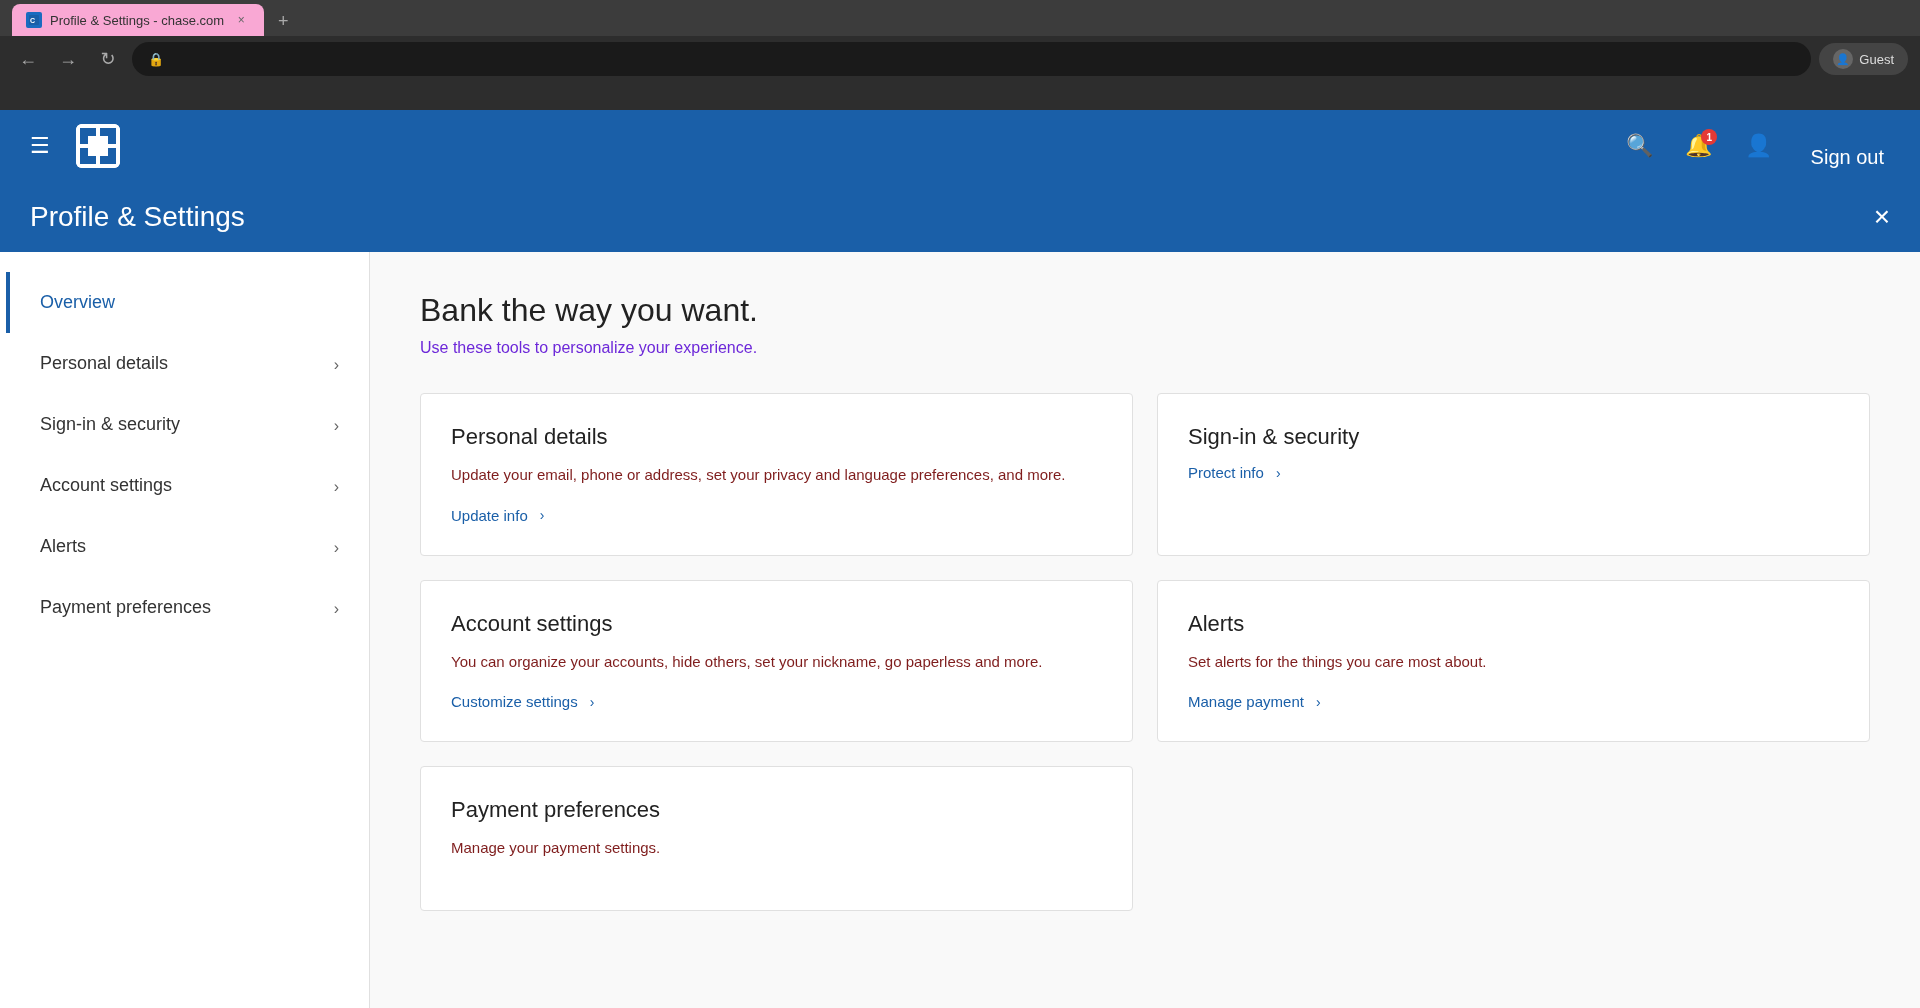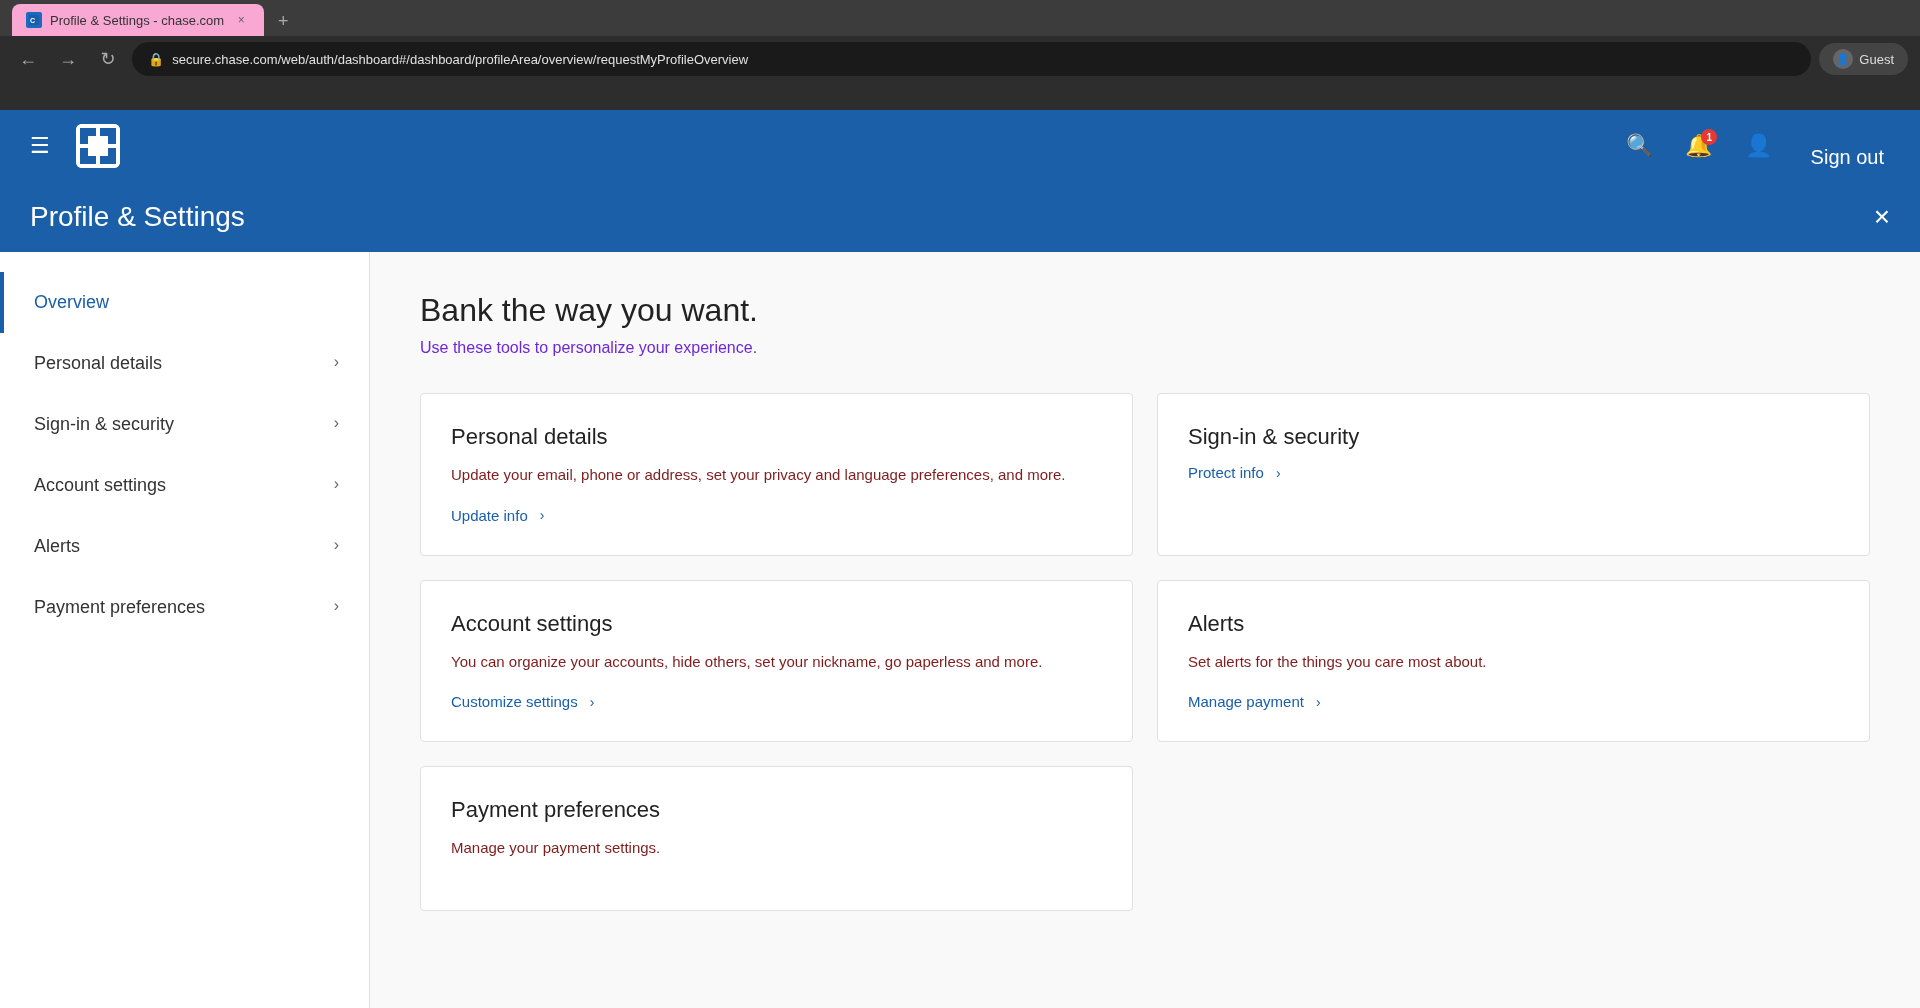--- a/index.html
+++ b/index.html
@@ -202,28 +202,29 @@
     
     .sidebar {
       width: 370px;
       min-width: 370px;
       background: white;
       border-right: 1px solid #e0e0e0;
       padding-top: 20px;
     }
     .sidebar-item {
       display: flex;
-      align-items: flex-start;
+      align-items: flex-end;
       padding: 20px 30px;
       cursor: pointer;
       border-left: 4px solid transparent;
       font-size: 18px;
       color: #333;
       justify-content: space-between;
       transition: background 0.1s;
+      margin-left: 6px;
     }
     .sidebar-item.active {
       border-left: 4px solid #1a5fa8;
       color: #1a5fa8;
       font-weight: 500;
     }
     .sidebar-item-label { font-size: 18px; }
     .sidebar-chevron { color: #666; font-size: 16px; }
 
     
@@ -306,21 +307,20 @@
     </div>
     <button class="tab-new">+</button>
   </div>
 
   <div class="address-bar-row">
     <button class="nav-btn">←</button>
     <button class="nav-btn">→</button>
     <button class="nav-btn">↻</button>
     <div class="address-bar">
       <span class="address-lock">🔒</span>
-      <span class="address-text">secure.chase.com/web/auth/dashboard#/dashboard/profileArea/overview/requestMyProfileOverview</span>
     </div>
     <button class="profile-btn">
       <div class="profile-icon">👤</div>
       <span>Guest</span>
     </button>
   </div>
 </div>
 
 <div class="chase-header">
   <button class="hamburger-btn">☰</button>

